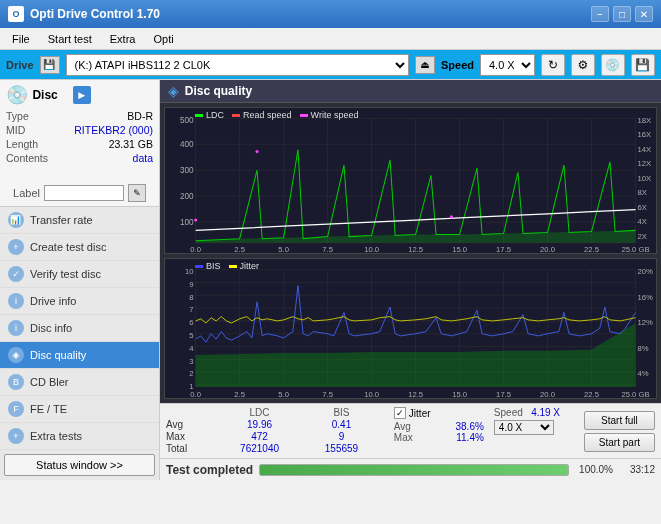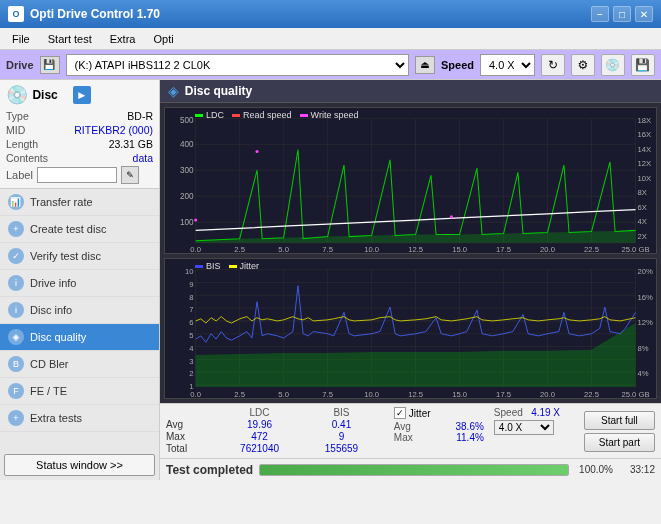--- a/index.html
+++ b/index.html
@@ -28,21 +28,21 @@
       padding: 0 4px;
       display: flex;
       gap: 2px;
       height: 22px;
       align-items: center;
     }
     .menu-item { padding: 2px 8px; cursor: pointer; font-size: 11px; border-radius: 2px; }
 
     
     .drivebar {
-      background: #c4b5fd;
+      background: #0ea5e9;
       border-bottom: 1px solid #ccc;
       display: flex;
       align-items: center;
       padding: 3px 6px;
       height: 30px;
       gap: 6px;
     }
     .drive-label { font-weight: bold; color: #333; font-size: 11px; }
     .drive-select {
       flex: 1;
@@ -85,21 +85,21 @@
       gap: 4px;
       margin-bottom: 4px;
     }
     .disc-icon { font-size: 18px; color: #555; }
     .disc-title { font-weight: bold; font-size: 12px; }
     .disc-row { display: flex; justify-content: space-between; margin-bottom: 2px; font-size: 10.5px; }
     .disc-row-label { color: #555; }
     .disc-row-value { color: #000; font-weight: 500; }
     .disc-row-value.blue { color: #0000cc; }
     .disc-row-value.data { color: #0000cc; }
-    .label-row { display: flex; align-items: center; gap: 4px; margin-top: 2px; }
+    .label-row { display: flex; align-items: center; gap: 4px; margin-top: 20px; justify-content: center; }
     .label-input { border: 1px solid #999; background: white; width: 80px; height: 16px; font-size: 10px; padding: 1px 2px; }
     .label-btn { width: 18px; height: 18px; background: #e0e0e0; border: 1px solid #999; cursor: pointer; display: flex; align-items: center; justify-content: center; font-size: 9px; }
 
     
     .nav-items { flex: 1; overflow-y: auto; }
     .nav-item {
       display: flex;
       align-items: center;
       padding: 5px 8px;
       cursor: pointer;

